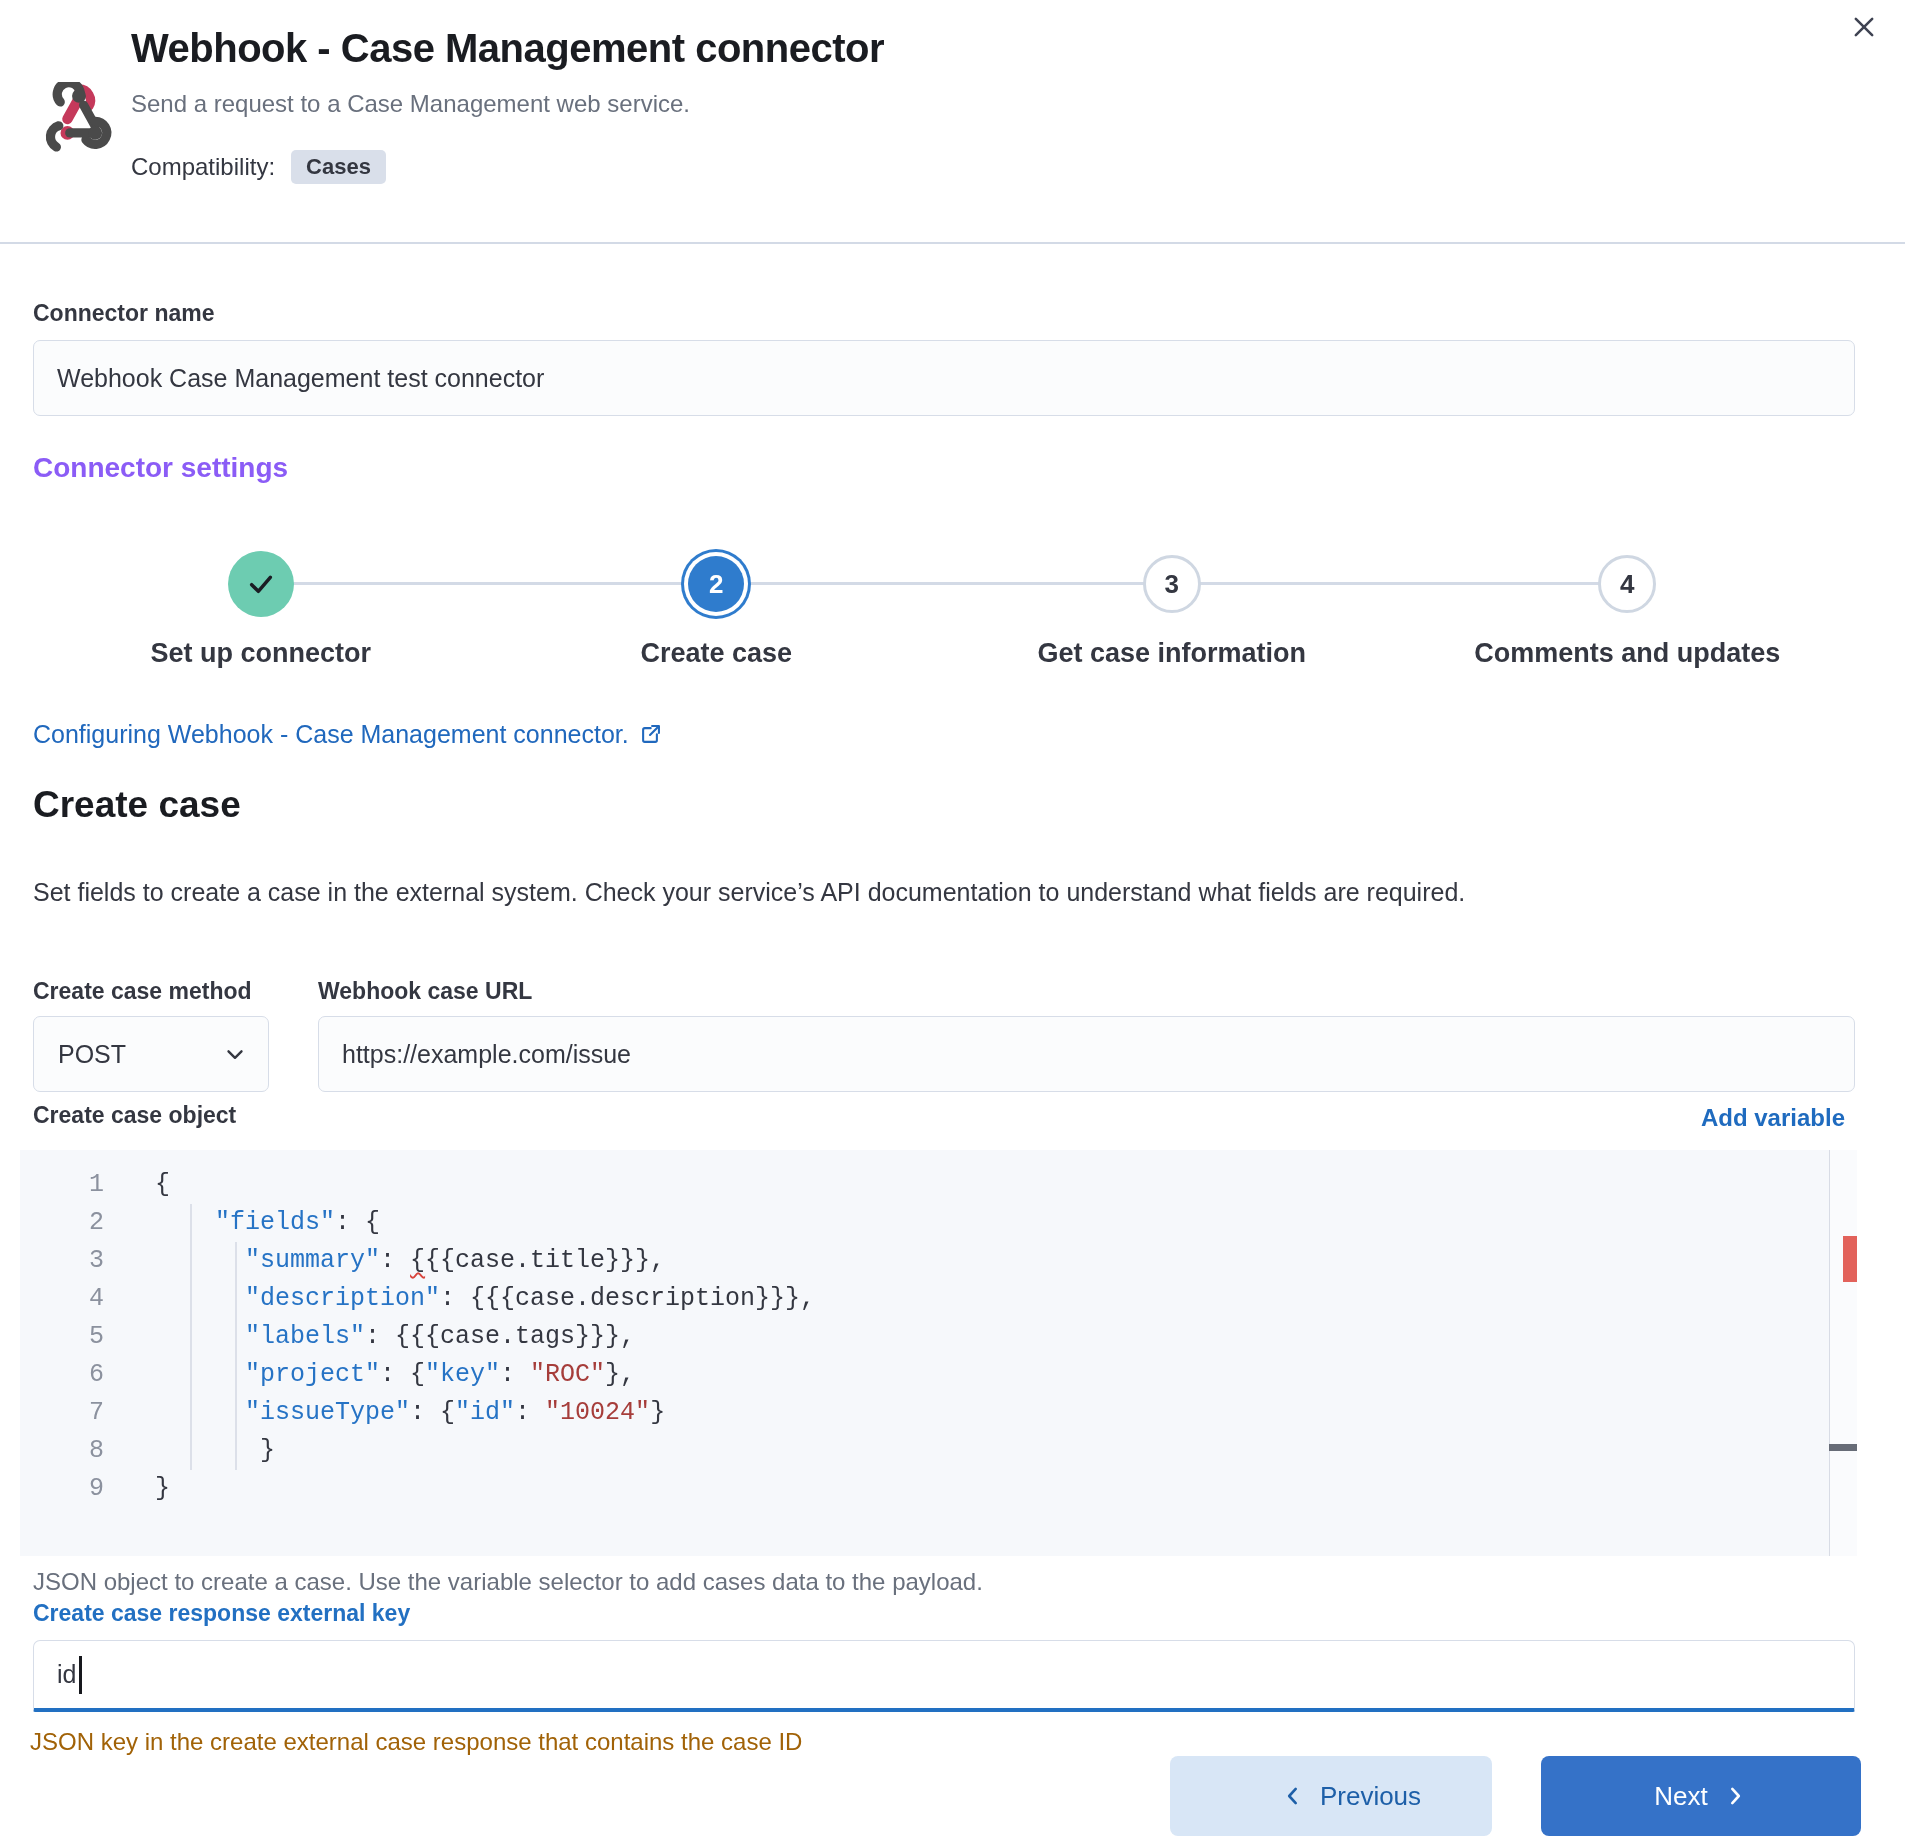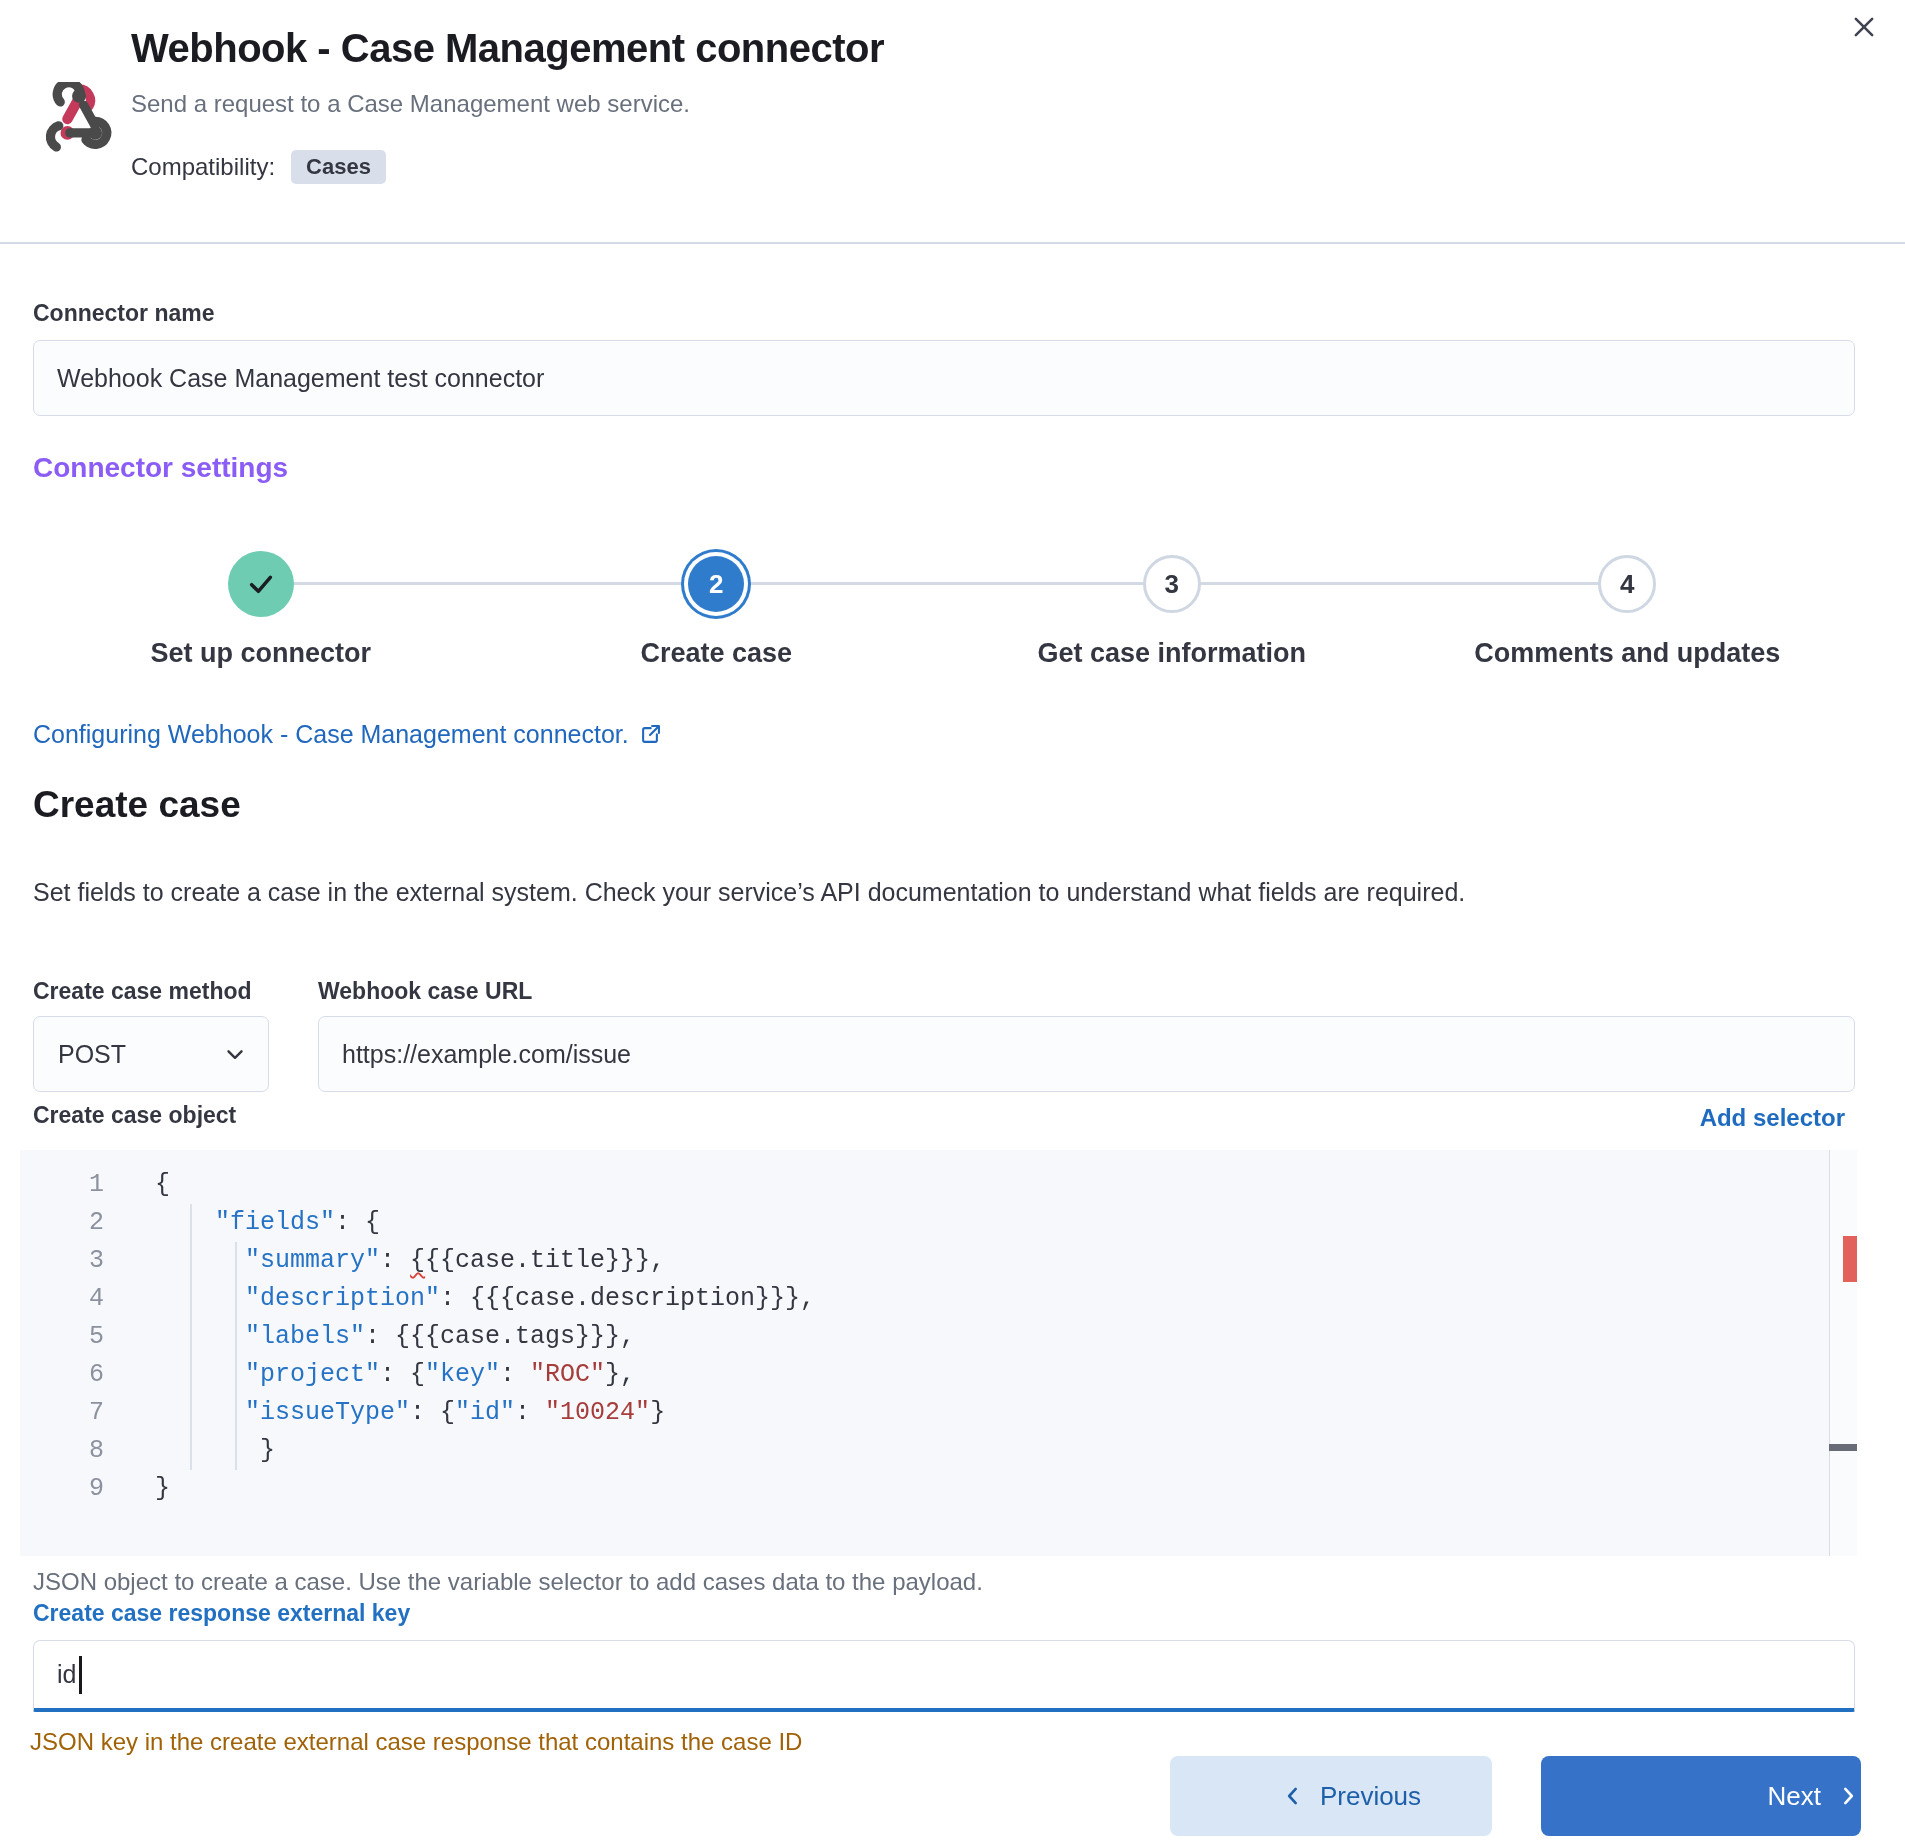--- a/index.html
+++ b/index.html
@@ -76,21 +76,21 @@
     left:33px; top:1640px; width:1822px; height:72px; background:#fff;
     border:1px solid #d7dde8; border-bottom:4px solid #2270c2; border-radius:7px 7px 2px 2px;
     display:flex; align-items:center; padding:0 23px; font-size:25px; color:#343741;
   }
   .caret { width:3px; height:38px; background:#16181d; margin-left:3px; }
   .helper2 { left:30px; top:1728px; font-size:24px; color:#a16207; }
 
   
   .btn { position:absolute; top:1756px; height:80px; border:none; border-radius:8px; font-family:"Liberation Sans", sans-serif; font-size:26px; font-weight:500; display:flex; align-items:center; justify-content:center; gap:14px; cursor:pointer; }
   .btn-previous { left:1170px; width:322px; background:#d8e6f6; color:#1d5fa8;padding-left:39px; }
-  .btn-next { left:1541px; width:320px; background:#3572c8; color:#ffffff;justify-content:flex-end; }
+  .btn-next { left:1541px; width:320px; background:#3572c8; color:#ffffff; }
 </style>
 </head>
 <body>
 
 <div id="app">
 
   <div class="abs close-btn">
     <svg width="28" height="28" viewBox="0 0 24 24" fill="none" stroke="#3f4352" stroke-width="2.2" stroke-linecap="round">
       <line x1="5" y1="5" x2="19" y2="19"></line>
         <line x1="19" y1="5" x2="5" y2="19"></line>
@@ -178,21 +178,21 @@
     <span>POST</span>
     <svg width="26" height="26" viewBox="0 0 24 24" fill="none" stroke="#343741" stroke-width="2.2" stroke-linecap="round" stroke-linejoin="round">
       <polyline points="6,9.5 12,15.5 18,9.5"></polyline>
     </svg>
   </div>
   <div class="abs url-input-wrap">
     <input class="eui-input" value="https://example.com/issue" style="">
   </div>
 
   <div class="abs field-label object-label">Create case object</div>
-  <div class="abs add-variable">Add selector</div>
+  <div class="abs add-variable">Add variable</div>
 
   <div class="abs editor">
     <div class="gutter" id="gutter">
         <div>1</div>
         <div>2</div>
         <div>3</div>
         <div>4</div>
         <div>5</div>
         <div>6</div>
         <div>7</div>

